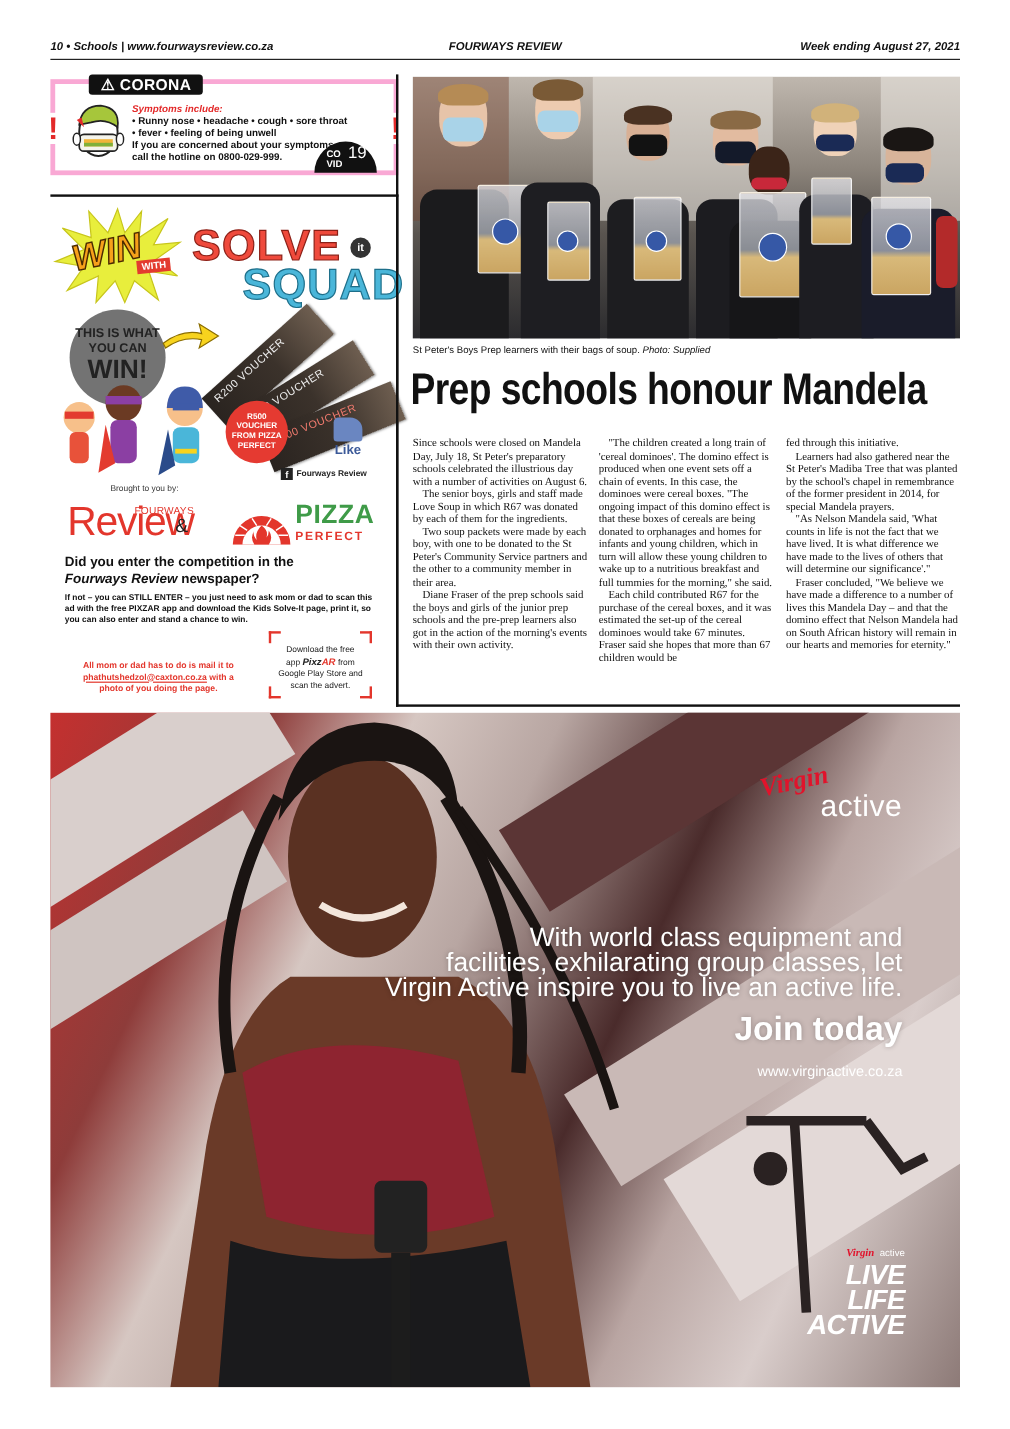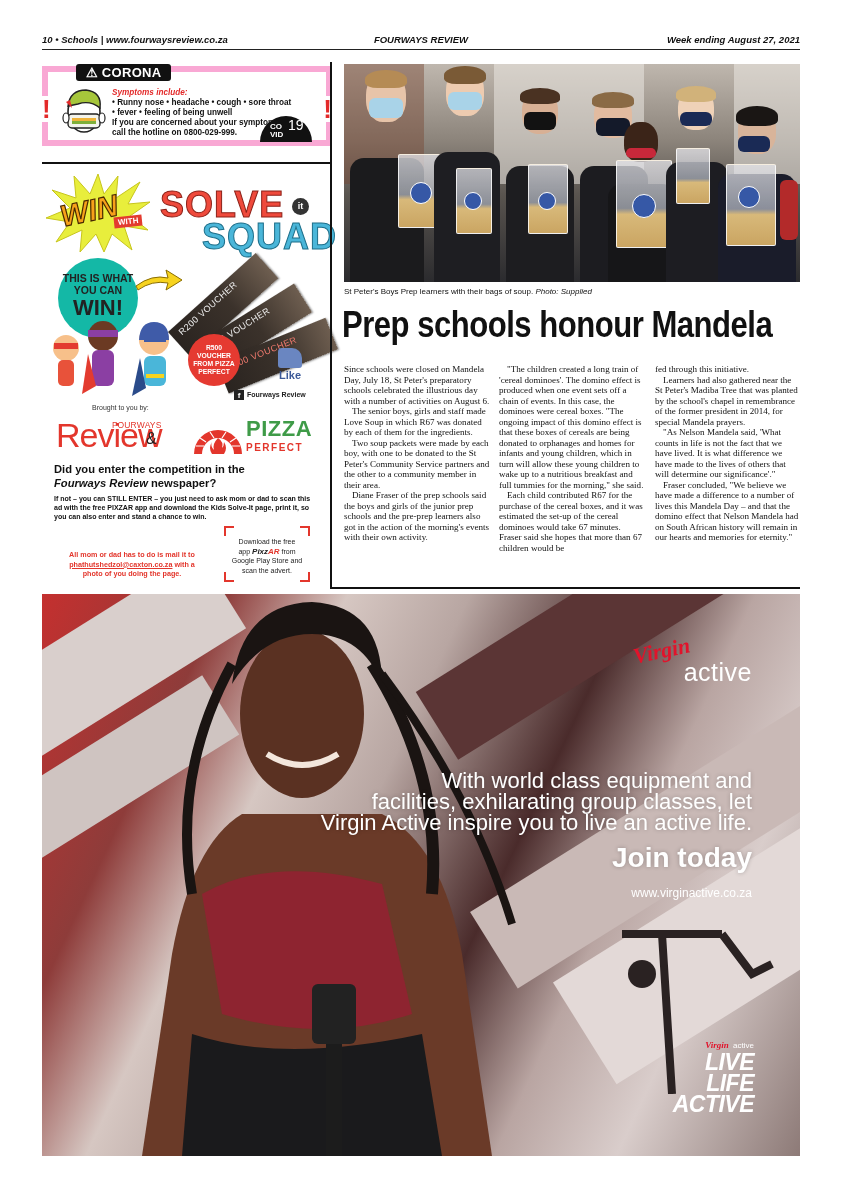--- a/index.html
+++ b/index.html
@@ -7,40 +7,40 @@
   body { position: relative; font-family: "Liberation Sans", sans-serif; color: #111; }
 
   
   .folio { position: absolute; left: 42px; top: 34px; width: 758px; height: 14px; font-size: 9.5px; font-weight: bold; font-style: italic; }
   .folio .l { position: absolute; left: 0; top: 0; }
   .folio .c { position: absolute; left: 0; right: 0; text-align: center; top: 0; }
   .folio .r { position: absolute; right: 0; top: 0; }
   .folio-rule { position: absolute; left: 42px; top: 49px; width: 758px; height: 1px; background: #222; }
 
   
-  .corona { position: absolute; left: 42px; top: 66px; width: 290px; height: 80px; border: 6px solid #f9a8d4; }
+  .corona { position: absolute; left: 42px; top: 66px; width: 290px; height: 80px; border: 4px solid #f9a8d4; }
   .corona-tag { position: absolute; left: 28px; top: -8px; background: #111; color: #fff; font-weight: bold; font-size: 13px; padding: 1px 10px; border-radius: 3px; letter-spacing: 0.3px; }
   .corona .bang { position: absolute; top: 24px; color: #e32a2a; font-weight: 900; font-size: 26px; line-height: 1; }
   .corona .bang.left { left: -6px; background: #fff; }
   .corona .bang.right { right: -6px; background: #fff; }
   .corona-face { position: absolute; left: 12px; top: 14px; width: 48px; height: 56px; }
   .corona-text { position: absolute; left: 64px; top: 16px; font-size: 8.2px; font-weight: bold; line-height: 10px; }
   .corona-text .sym { color: #e32a2a; font-style: italic; }
   .covid-badge { position: absolute; right: 14px; bottom: -2px; width: 52px; height: 26px; background: #111; border-radius: 26px 26px 0 0; color: #fff; font-weight: 900; font-size: 8px; line-height: 8px; padding: 7px 0 0 10px; }
   .covid-badge span.nine { position: absolute; left: 28px; top: 5px; font-size: 14px; font-weight: 300; }
 
   
   .comp { position: absolute; left: 42px; top: 162px; width: 290px; height: 426px; border-top: 2px solid #111; border-right: 2px solid #111; }
   .win-burst { position: absolute; left: 2px; top: 8px; width: 108px; height: 82px; }
   .win-text { position: absolute; left: 18px; top: 30px; font-size: 30px; font-weight: 900; color: #f7a11a; transform: rotate(-12deg); -webkit-text-stroke: 1.2px #4a2a00; font-style: italic; }
   .with-tag { position: absolute; left: 72px; top: 52px; background: #e33b2f; color: #fff; font-size: 8px; font-weight: bold; padding: 1px 4px; transform: rotate(-6deg); }
   .solve { position: absolute; left: 118px; top: 20px; font-size: 36px; font-weight: 900; color: #ef4a3c; letter-spacing: 1px; -webkit-text-stroke: 1px #8a1f16; }
   .it-badge { position: absolute; left: 250px; top: 34px; width: 17px; height: 17px; border-radius: 50%; background: #333; color: #fff; font-size: 9px; font-weight: bold; text-align: center; line-height: 17px; }
   .squad { position: absolute; left: 128px; top: 52px; font-size: 36px; font-weight: 900; color: #4ab6d9; letter-spacing: 1px; margin-left: 32px; -webkit-text-stroke: 1px #1e6f8a; }
-  .win-circle { position: absolute; left: 16px; top: 94px; width: 80px; height: 80px; border-radius: 50%; background: #14b8a6; text-align: center; font-weight: 900; font-family: "Liberation Sans", sans-serif; color: #222; padding-top: 14px; font-size: 10.5px; line-height: 12px; }
+  .win-circle { position: absolute; left: 16px; top: 94px; width: 80px; height: 80px; border-radius: 50%; background: #737373; text-align: center; font-weight: 900; font-family: "Liberation Sans", sans-serif; color: #222; padding-top: 14px; font-size: 10.5px; line-height: 12px; }
   .win-circle .big { font-size: 22px; line-height: 24px; }
   .arrow { position: absolute; left: 92px; top: 104px; width: 50px; height: 24px; }
   .vouchers { position: absolute; left: 118px; top: 104px; width: 160px; height: 120px; }
   .voucher { position: absolute; width: 118px; height: 34px; background: linear-gradient(90deg, #2a2420 0%, #3b322b 55%, #6e5e50 100%); color: #eee; font-size: 9px; letter-spacing: 0.5px; padding: 4px 8px; transform-origin: left top; box-shadow: 1px 1px 2px rgba(0,0,0,0.4); }
   .r500 { position: absolute; left: 146px; top: 170px; width: 52px; height: 52px; border-radius: 50%; background: #e53a31; color: #fff; text-align: center; font-weight: bold; font-size: 6.8px; line-height: 8px; padding-top: 10px; }
   .like { position: absolute; left: 232px; top: 184px; width: 32px; color: #3b5998; font-weight: bold; font-size: 11px; text-align: center; }
   .like .thumb { width: 24px; height: 20px; margin: 0 auto 1px; background: #6a86c1; border-radius: 4px 10px 3px 3px; }
   .fb-line { position: absolute; left: 192px; top: 226px; font-size: 7px; font-weight: bold; color: #222; }
   .fb-line .fb { display: inline-block; width: 10px; height: 10px; background: #222; color: #fff; font-size: 8px; text-align: center; line-height: 11px; margin-right: 3px; vertical-align: middle; }
   .brought { position: absolute; left: 50px; top: 240px; font-size: 7px; color: #333; }

